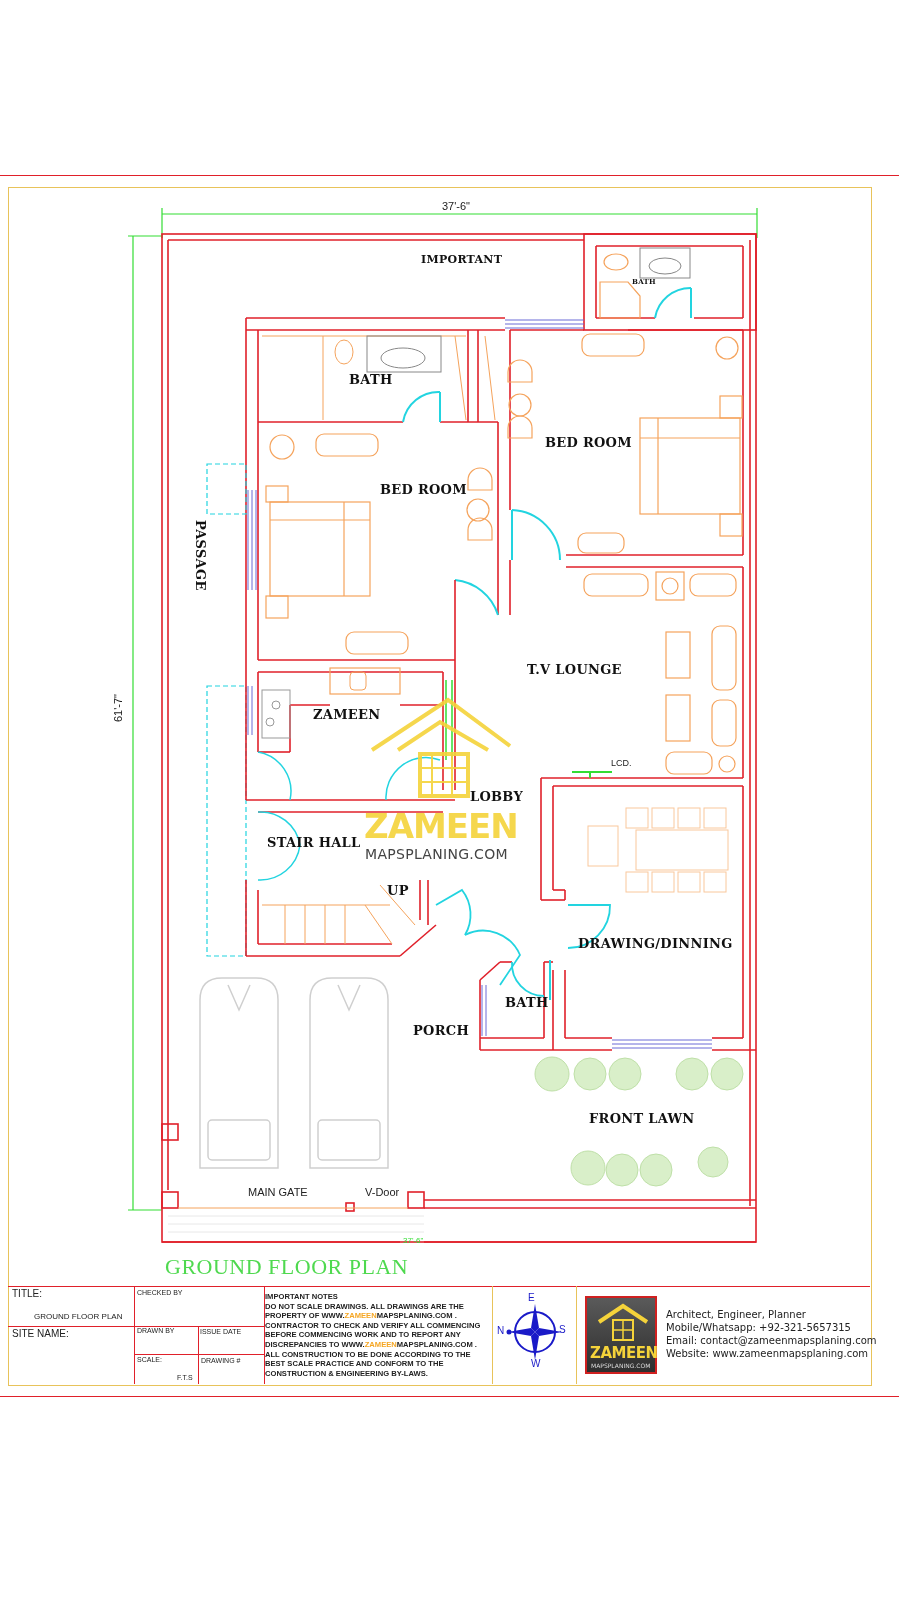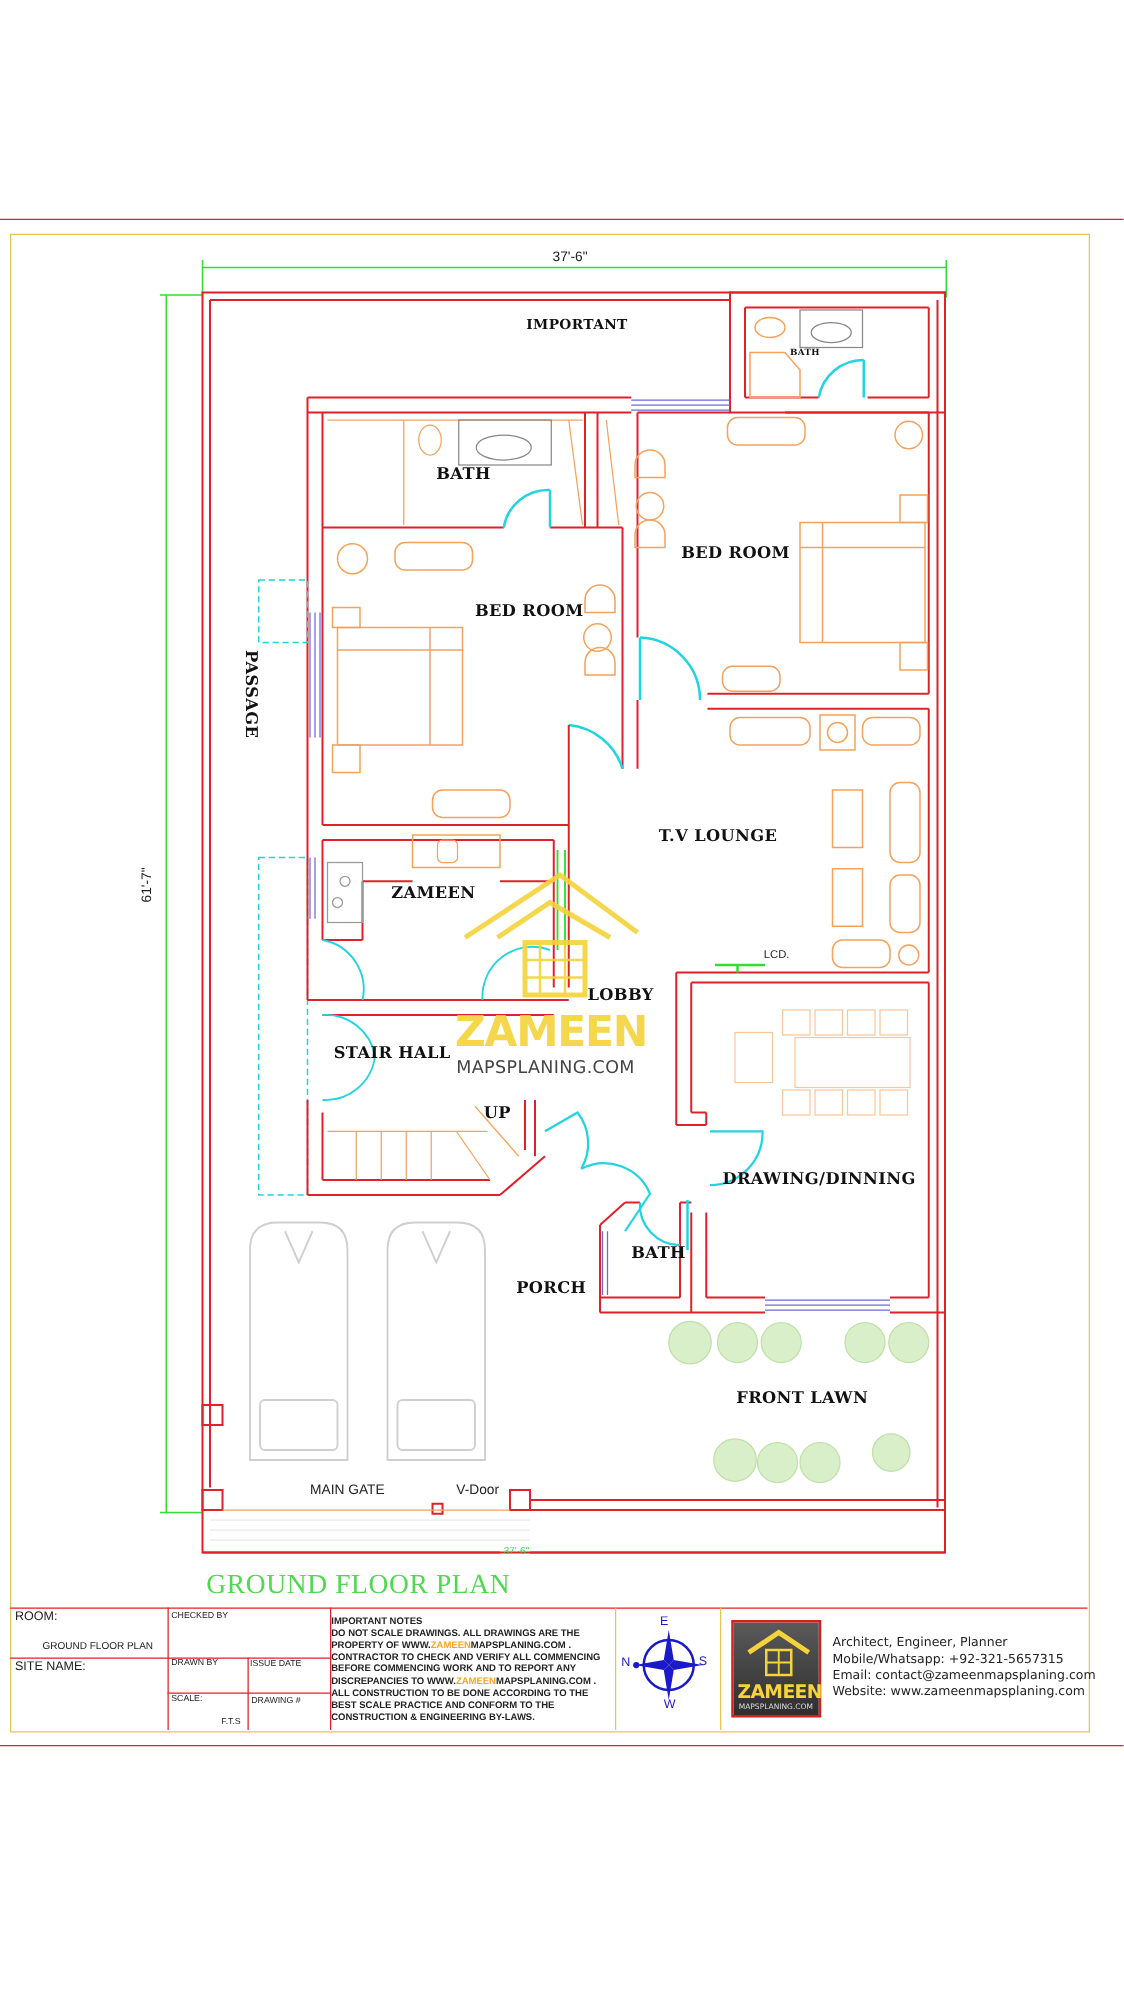--- a/index.html
+++ b/index.html
@@ -338,21 +338,21 @@
 <div>
   <div class="abs" style="left:8px;top:1286px;width:862px;height:1px;background:#e0202a;"></div>
   <div class="abs" style="left:134px;top:1286px;width:1px;height:98px;background:#e0202a;"></div>
   <div class="abs" style="left:264px;top:1286px;width:1px;height:98px;background:#e0202a;"></div>
   <div class="abs" style="left:492px;top:1286px;width:1px;height:98px;background:#e8c35a;"></div>
   <div class="abs" style="left:576px;top:1286px;width:1px;height:98px;background:#e8c35a;"></div>
   <div class="abs" style="left:8px;top:1326px;width:256px;height:1px;background:#e0202a;"></div>
   <div class="abs" style="left:198px;top:1326px;width:1px;height:58px;background:#e0202a;"></div>
   <div class="abs" style="left:134px;top:1354px;width:130px;height:1px;background:#e0202a;"></div>
 
-  <div class="tb-label" style="left:12px;top:1288px;font-size:10px;">ROOM:</div>
+  <div class="tb-label" style="left:12px;top:1288px;font-size:10px;">TITLE:</div>
   <div class="tb-label" style="left:34px;top:1312px;">GROUND FLOOR PLAN</div>
   <div class="tb-label" style="left:12px;top:1328px;font-size:10px;text-align:center;">SITE NAME:</div>
   <div class="tb-label" style="left:137px;top:1289px;font-size:7px;">CHECKED BY</div>
   <div class="tb-label" style="left:137px;top:1327px;font-size:7px;">DRAWN BY</div>
   <div class="tb-label" style="left:200px;top:1328px;font-size:7px;">ISSUE DATE</div>
   <div class="tb-label" style="left:137px;top:1356px;font-size:7px;">SCALE:</div>
   <div class="tb-label" style="left:177px;top:1374px;font-size:7px;">F.T.S</div>
   <div class="tb-label" style="left:201px;top:1357px;font-size:7px;">DRAWING #</div>
 
   <div class="notes">

